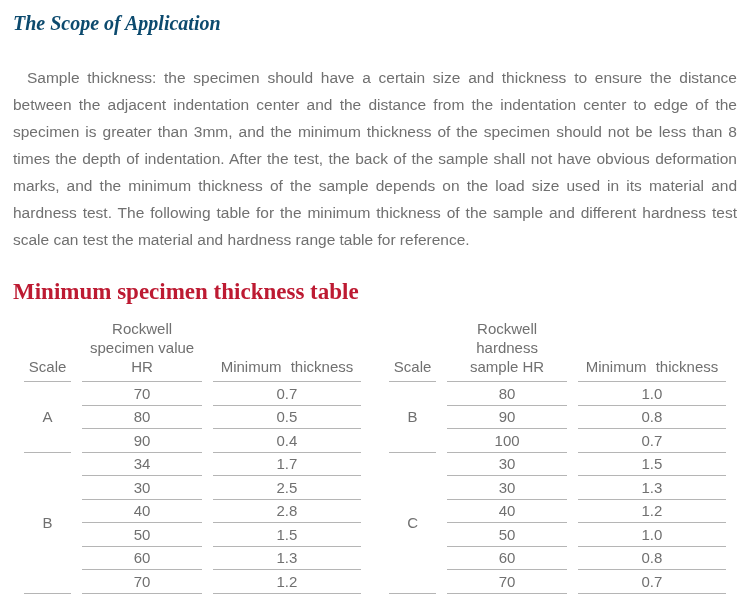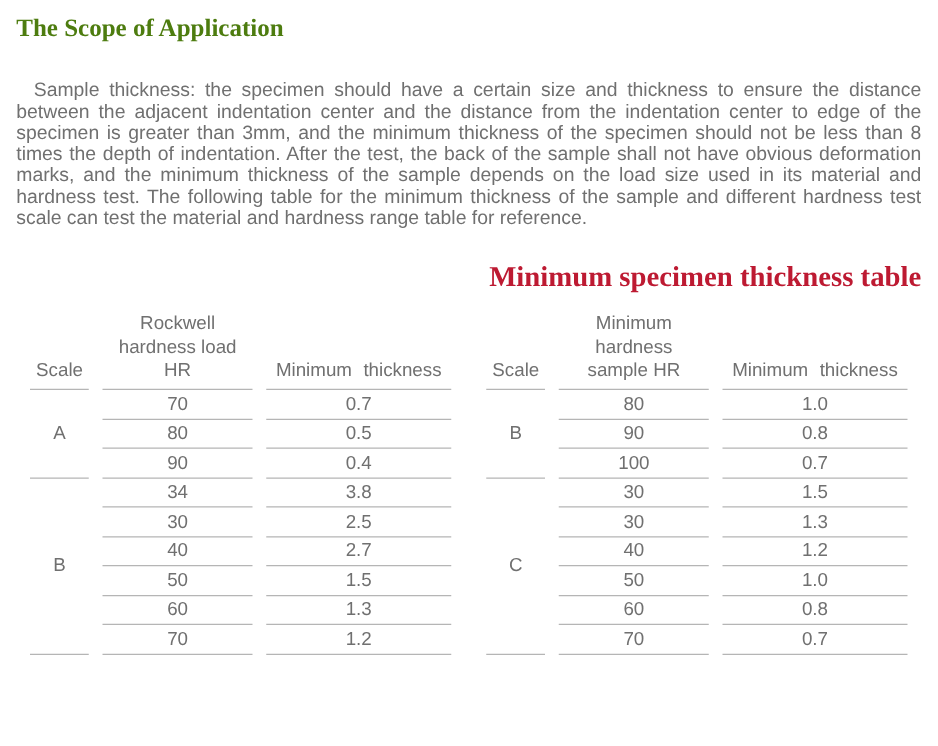--- a/index.html
+++ b/index.html
@@ -12,37 +12,38 @@
   }
   .page {
     width: 750px;
     height: 597px;
     padding: 10px 13px 0 13px;
   }
   .page-title {
     font-family: "Liberation Serif", serif;
     font-weight: bold;
     font-size: 20px;
-    color: #4d7c0f;
+    color: #0c4a6e;
     margin-top: 2px;
+    font-style: italic;
   }
   .intro {
     margin-top: 29px;
     color: #707070;
     font-size: 15.5px;
-    line-height: 17px;
+    line-height: 27px;
     text-align: justify;
     text-indent: 14px;
   }
   .table-title {
     font-family: "Liberation Serif", serif;
     font-weight: bold;
     font-size: 23px;
     color: #bd1a32;
-    text-align: right;
+    text-align: left;
     margin-top: 26px;
   }
   .tables {
     display: flex;
     gap: 6px;
     margin-top: 14px;
   }
   table.spec-table {
     width: 50%;
     border-collapse: separate;
@@ -95,21 +96,21 @@
       <colgroup>
         <col class="col-scale">
           <col class="col-hr">
           <col class="col-th">
       </colgroup>
       <thead>
         <tr>
           <th class="th-scale">Scale</th>
           <th class="th-hr">
             <div>Rockwell</div>
-            <div>hardness load HR</div>
+            <div>specimen value HR</div>
           </th>
           <th class="th-thick">Minimum thickness</th>
         </tr>
       </thead>
       <tbody>
           <tr>
             <td class="scale-cell" rowspan="3">A</td>
             <td>70</td>
             <td>0.7</td>
           </tr>
@@ -117,29 +118,29 @@
             <td>80</td>
             <td>0.5</td>
           </tr>
           <tr>
             <td>90</td>
             <td>0.4</td>
           </tr>
           <tr>
             <td class="scale-cell" rowspan="6">B</td>
             <td>34</td>
-            <td>3.8</td>
+            <td>1.7</td>
           </tr>
           <tr>
             <td>30</td>
             <td>2.5</td>
           </tr>
           <tr>
             <td>40</td>
-            <td>2.7</td>
+            <td>2.8</td>
           </tr>
           <tr>
             <td>50</td>
             <td>1.5</td>
           </tr>
           <tr>
             <td>60</td>
             <td>1.3</td>
           </tr>
           <tr>
@@ -152,21 +153,21 @@
     <table class="spec-table">
       <colgroup>
         <col class="col-scale">
           <col class="col-hr">
           <col class="col-th">
       </colgroup>
       <thead>
         <tr>
           <th class="th-scale">Scale</th>
           <th class="th-hr">
-            <div>Minimum hardness</div>
+            <div>Rockwell hardness</div>
             <div>sample HR</div>
           </th>
           <th class="th-thick">Minimum thickness</th>
         </tr>
       </thead>
       <tbody>
           <tr>
             <td class="scale-cell" rowspan="3">B</td>
             <td>80</td>
             <td>1.0</td>

